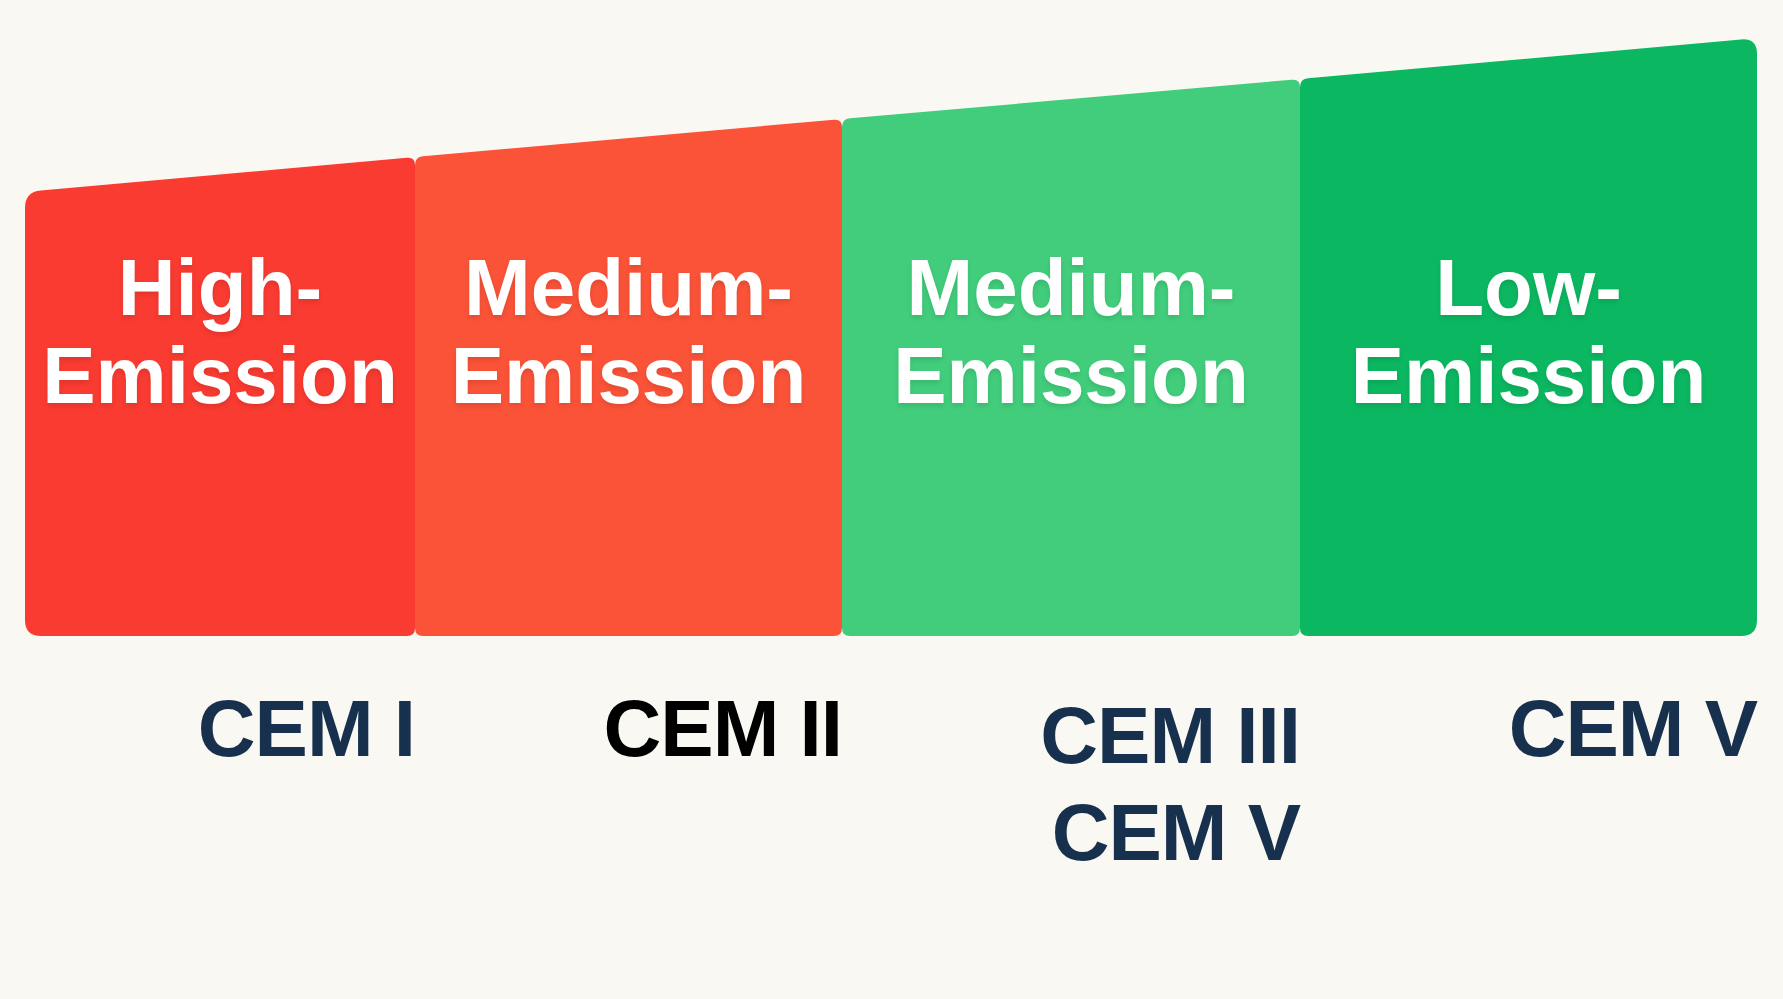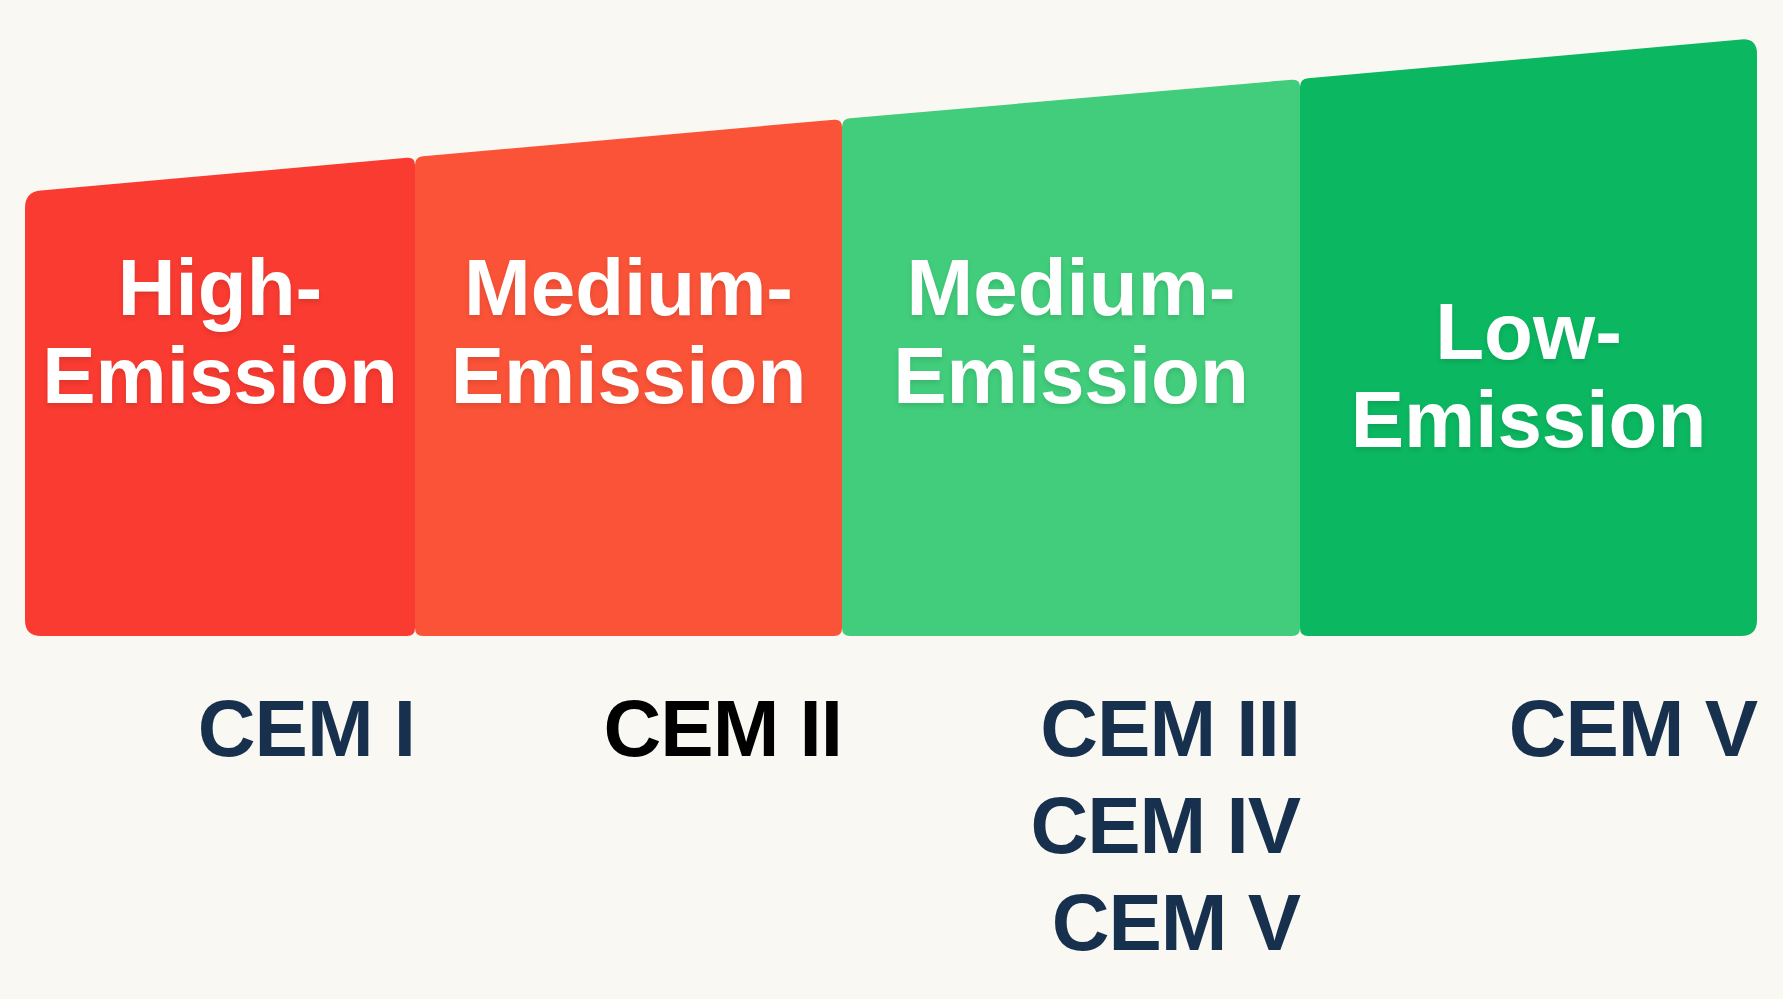--- a/index.html
+++ b/index.html
@@ -51,36 +51,35 @@
   <div class="seg-label" style="left: 415px; width: 427px; color: rgb(255, 255, 255);">
     <span class="line">Medium-</span>
     <span class="line">Emission</span>
   </div>
 
   <div class="seg-label" style="left: 842px; width: 458px; color: rgb(255, 255, 255);">
     <span class="line">Medium-</span>
     <span class="line">Emission</span>
   </div>
 
-  <div class="seg-label" style="left: 1300px; width: 457px; color: rgb(255, 255, 255); margin-top: 44px;">
+  <div class="seg-label" style="left: 1300px; width: 457px; color: rgb(255, 255, 255);">
     <span class="line">Low-</span>
     <span class="line">Emission</span>
   </div>
 
   <div class="cem-group" style="left: 25px; width: 390px; color: rgb(23, 48, 78);">
     <span class="line">CEM I</span>
   </div>
 
   <div class="cem-group" style="left: 415px; width: 427px; color: #000000;">
     <span class="line">CEM II</span>
   </div>
 
-  <div class="cem-group" style="left: 842px; width: 458px; color: rgb(23, 48, 78);">
+  <div class="cem-group" style="left: 842px; width: 458px; color: rgb(23, 48, 78); margin-top: 7px;">
     <span class="line">CEM III</span>
-    <span class="line">CEM IV</span>
     <span class="line">CEM V</span>
   </div>
 
   <div class="cem-group" style="left: 1300px; width: 457px; color: rgb(23, 48, 78);">
     <span class="line">CEM V</span>
   </div>
 
 </div>
 
 </body></html>

